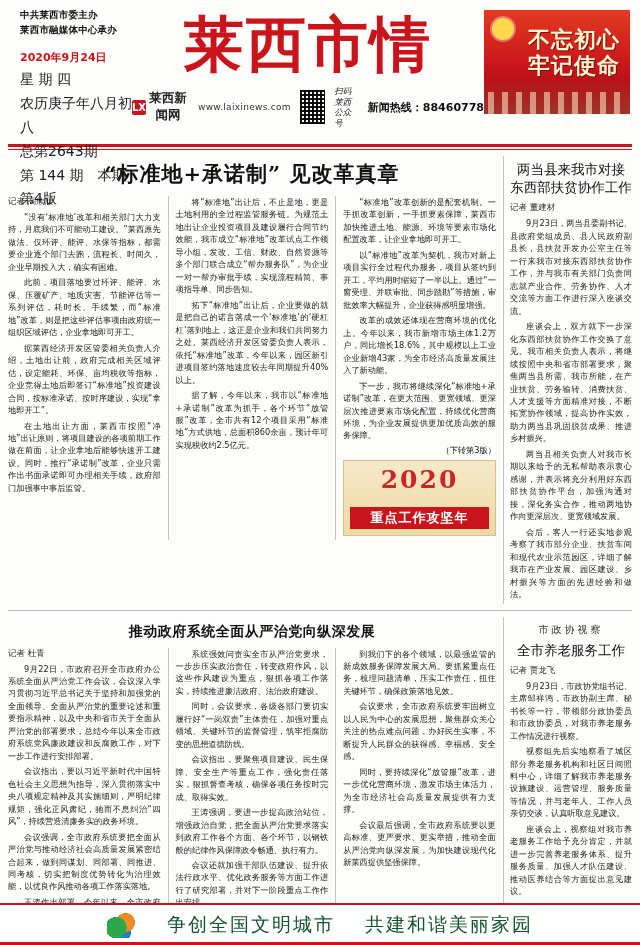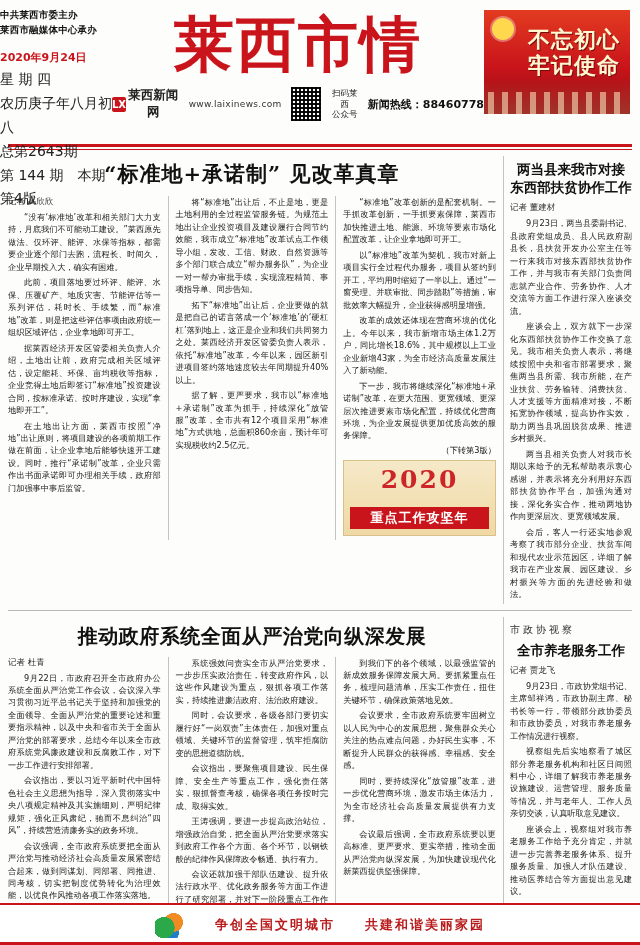--- a/index.html
+++ b/index.html
@@ -16,21 +16,21 @@
     height: 945px;
     background: #fdfdfb;
     overflow: hidden;
     box-sizing: border-box;
   }
 
   
   .masthead {
     position: relative;
     height: 142px;
-    padding: 6px 10px 0 0;
+    padding: 6px 10px 0 20px;
     box-sizing: border-box;
     display: flex;
     align-items: flex-start;
   }
   .mh-left {
     width: 112px;
     flex: 0 0 112px;
     font-size: 9.5px;
     line-height: 1.55;
     color: #111;
@@ -106,21 +106,22 @@
     background:
       repeating-linear-gradient(0deg, #111 0 2px, #fff 2px 4px),
       repeating-linear-gradient(90deg, #111 0 2px, #fff 2px 4px);
     background-blend-mode: multiply;
     border: 1px solid #fff;
   }
   .qr-label {
     font-size: 8.5px;
     line-height: 1.25;
     color: #222;
-    text-align: center;
+    text-align: left;
+    font-style: italic;
   }
   .hotline {
     font-size: 11px;
     font-weight: bold;
     color: #111;
     white-space: nowrap;
   }
   .hotline .n { color: #111; }
   .mh-right {
     width: 146px;
@@ -227,38 +228,38 @@
   .jump {
     font-size: 8.2px;
     text-align: right;
     color: #111;
     margin-top: 2px;
   }
 
   .sec-head {
     font-family: Liberation Sans, sans-serif;
     font-weight: bold;
-    font-size: 20px;
+    font-size: 14px;
     text-align: center;
     color: #111;
     letter-spacing: 0.5px;
     margin: 6px 0 7px 0;
   }
   .sec-head-sm {
     font-family: "DejaVu Serif", serif;
-    font-weight: bold;
+    font-weight: normal;
     font-size: 13.5px;
     text-align: center;
     color: #111;
     line-height: 1.35;
     margin: 4px 0 6px 0;
   }
   .kicker {
     font-size: 10px;
-    text-align: left;
+    text-align: center;
     color: #333;
     letter-spacing: 3px;
     margin: 6px 0 2px 0;
   }
 
   
   .right-col {
     width: 122px;
     flex: 0 0 122px;
   }
@@ -304,23 +305,23 @@
     height: 40px;
     border-top: 2px solid #c9141b;
     display: flex;
     align-items: center;
     justify-content: center;
     gap: 30px;
     background: #fff;
   }
   .footer .slg {
     font-family: "DejaVu Serif", serif;
-    font-weight: bold;
-    font-size: 13px;
-    color: #b91c1c;
+    font-weight: normal;
+    font-size: 19px;
+    color: #14532d;
     letter-spacing: 2px;
   }
   .footer .logo {
     width: 30px; height: 26px;
     background:
       radial-gradient(circle at 30% 60%, #2aa84a 0 40%, transparent 41%),
       radial-gradient(circle at 62% 40%, #ef8b22 0 38%, transparent 39%),
       radial-gradient(circle at 50% 80%, #1f7fc4 0 34%, transparent 35%);
   }
   .footer-bottom-rule {
@@ -394,21 +395,21 @@
             <div class="byline">记者 高欣欣</div>
             <p class="body">“没有‘标准地’改革和相关部门大力支持，月底我们不可能动工建设。”莱西原先做法、仅环评、能评、水保等指标，都需要企业逐个部门去跑，流程长、时间久，企业早期投入大，确实有困难。</p>
             <p class="body">此前，项目落地要过环评、能评、水保、压覆矿产、地质灾害、节能评估等一系列评估，耗时长、手续繁，而“标准地”改革，则是把这些评估事项由政府统一组织区域评估，企业拿地即可开工。</p>
             <p class="body">据莱西经济开发区管委相关负责人介绍，土地出让前，政府完成相关区域评估，设定能耗、环保、亩均税收等指标，企业竞得土地后即签订“标准地”投资建设合同，按标准承诺、按时序建设，实现“拿地即开工”。</p>
             <p class="body">在土地出让方面，莱西市按照“净地”出让原则，将项目建设的各项前期工作做在前面，让企业拿地后能够快速开工建设。同时，推行“承诺制”改革，企业只需作出书面承诺即可办理相关手续，政府部门加强事中事后监管。</p>
           </div>
           <div class="vrule"></div>
           <div class="col">
             <p class="body">将“标准地”出让后，不止是地，更是土地利用的全过程监管服务链。为规范土地出让企业投资项目及建设履行合同节约效能，我市成立“标准地”改革试点工作领导小组，发改、工信、财政、自然资源等多个部门联合成立“帮办服务队”，为企业一对一帮办审批手续，实现流程精简、事项指导单、同步告知。</p>
             <p class="body">拓下“标准地”出让后，企业要做的就是把自己的诺言落成一个‘标准地’的‘硬杠杠’落到地上，这正是企业和我们共同努力之处。莱西经济开发区管委负责人表示，依托“标准地”改革，今年以来，园区新引进项目签约落地速度较去年同期提升40%以上。</p>
-            <p class="body">据了解，更严要求，我市以“标准地+承诺制”改革为抓手，持续深化“放管服”改革，全市共有12个项目采用“标准地”方式供地，总面积860余亩，预计年可实现税收约2.5亿元。</p>
+            <p class="body">据了解，今年以来，我市以“标准地+承诺制”改革为抓手，各个环节“放管服”改革，全市共有12个项目采用“标准地”方式供地，总面积860余亩，预计年可实现税收约2.5亿元。</p>
           </div>
           <div class="vrule"></div>
           <div class="col">
             <p class="body">“标准地”改革创新的是配套机制。一手抓改革创新，一手抓要素保障，莱西市加快推进土地、能源、环境等要素市场化配置改革，让企业拿地即可开工。</p>
             <p class="body">以“标准地”改革为契机，我市对新上项目实行全过程代办服务，项目从签约到开工，平均用时缩短了一半以上。通过“一窗受理、并联审批、同步踏勘”等措施，审批效率大幅提升，企业获得感明显增强。</p>
             <p class="body">改革的成效还体现在营商环境的优化上。今年以来，我市新增市场主体1.2万户，同比增长18.6%，其中规模以上工业企业新增43家，为全市经济高质量发展注入了新动能。</p>
             <p class="body">下一步，我市将继续深化“标准地+承诺制”改革，在更大范围、更宽领域、更深层次推进要素市场化配置，持续优化营商环境，为企业发展提供更加优质高效的服务保障。</p>
             <div class="jump">（下转第3版）</div>
             <div class="graphic-2020">
               <div class="big">2020</div>

